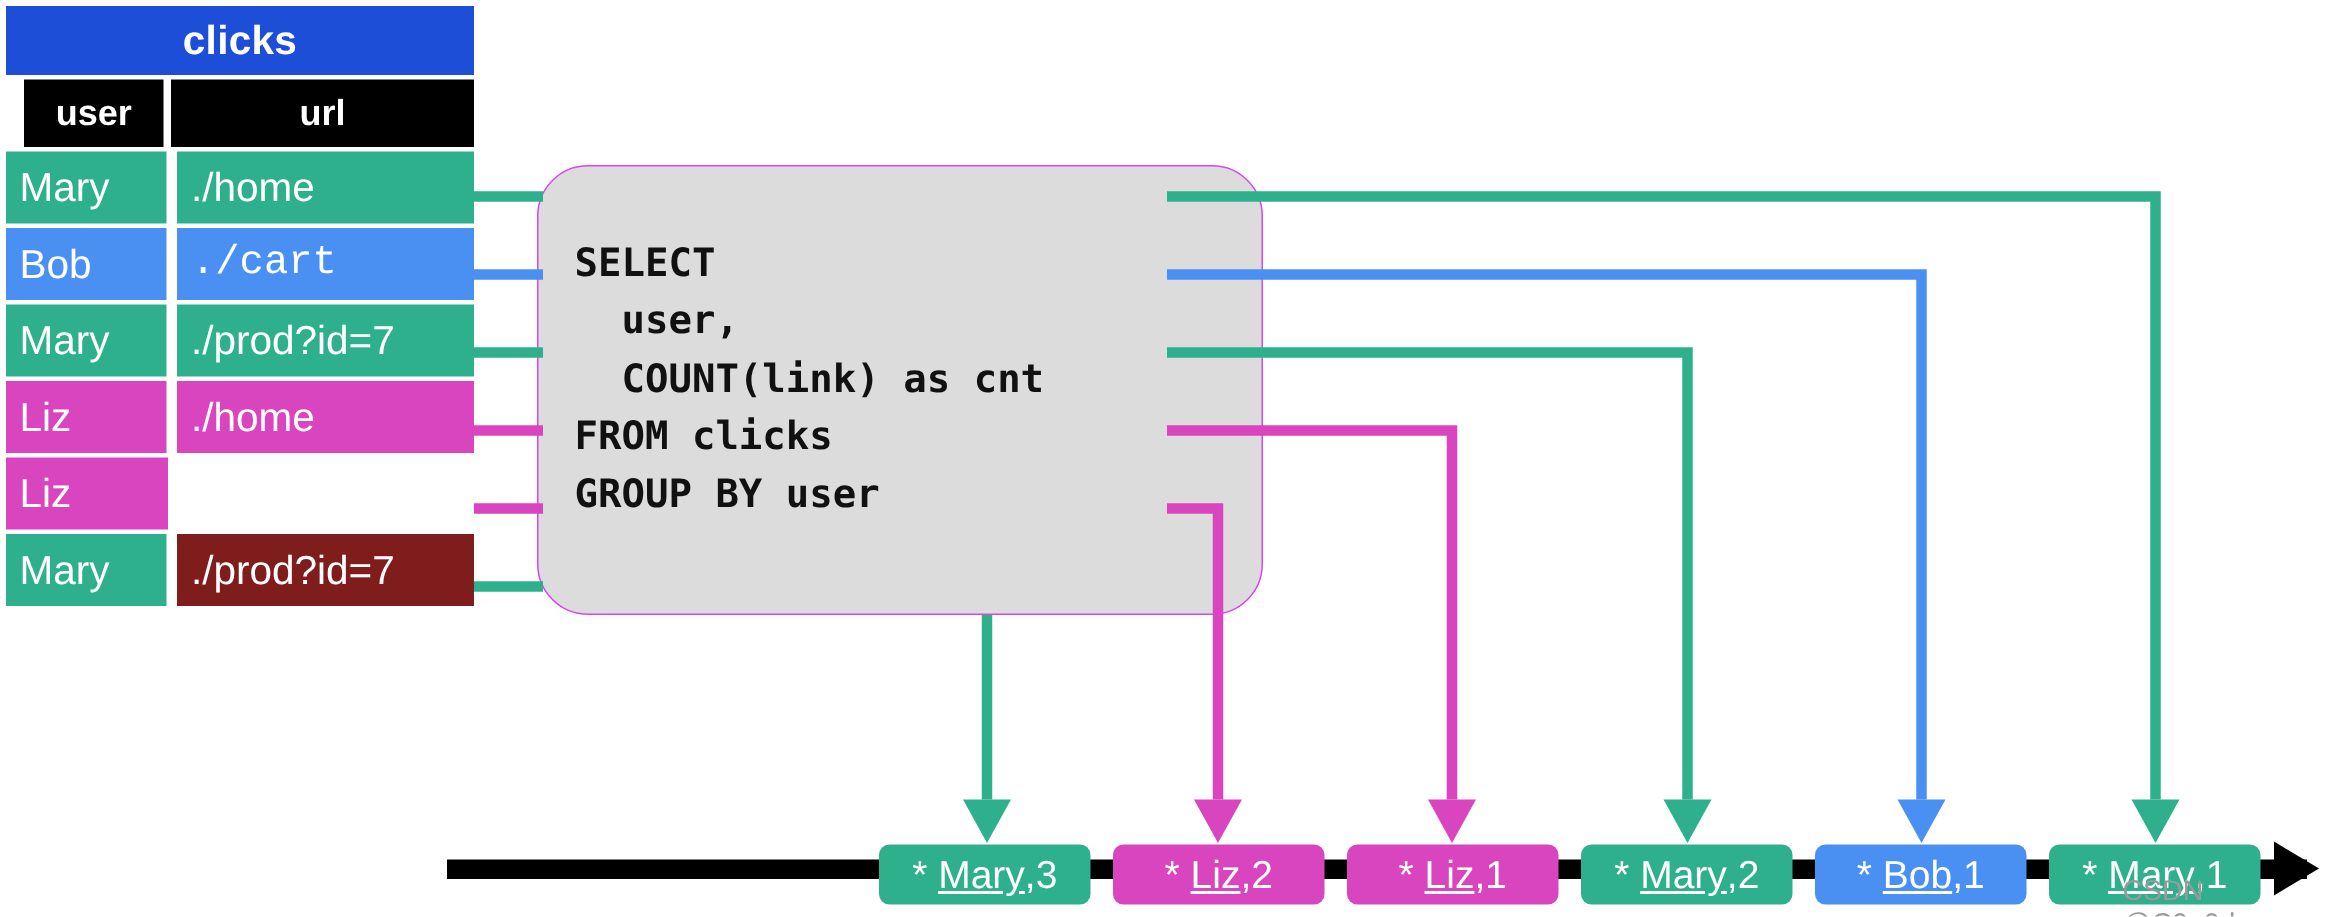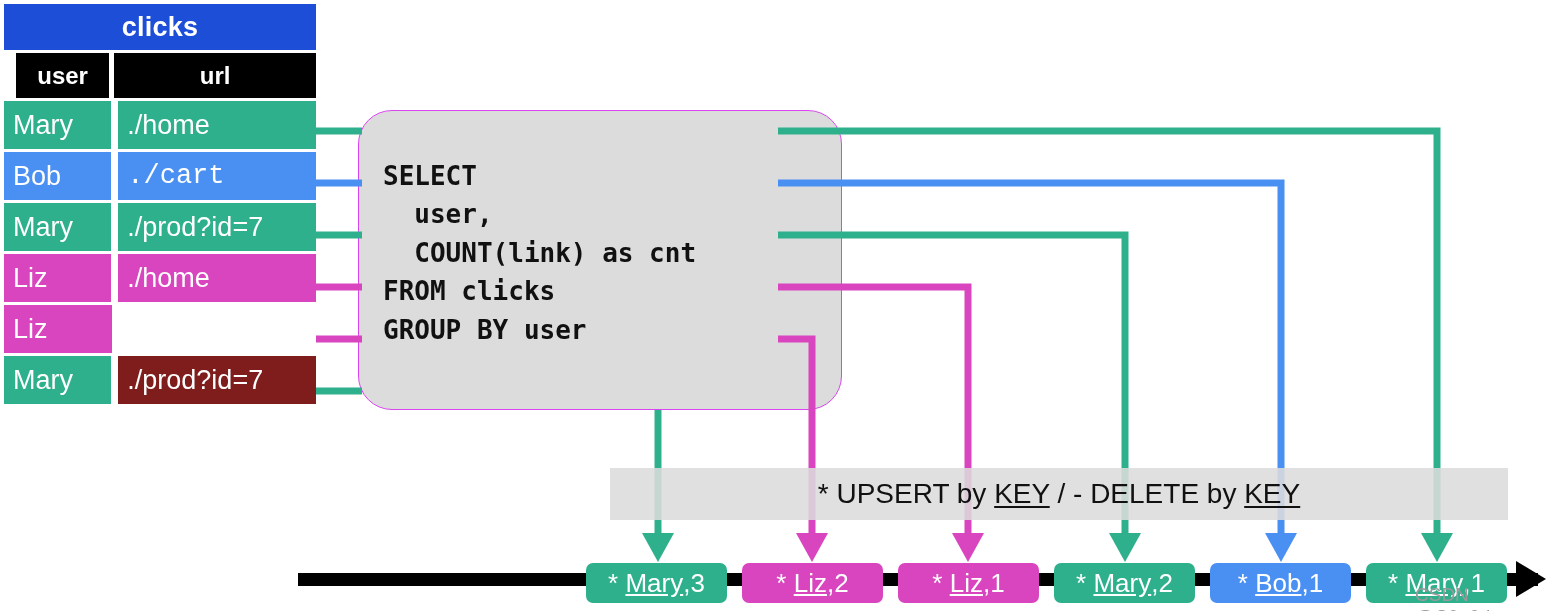--- a/index.html
+++ b/index.html
@@ -117,23 +117,20 @@
       <path d="M778,287 L968,287 L968,533" stroke="#d944bf" stroke-width="7" fill="none" stroke-linecap="butt"></path>
       <polygon points="952,533 984,533 968,562" fill="#d944bf"></polygon>
       <path d="M778,235 L1125,235 L1125,533" stroke="#2eb08c" stroke-width="7" fill="none" stroke-linecap="butt"></path>
       <polygon points="1109,533 1141,533 1125,562" fill="#2eb08c"></polygon>
       <path d="M778,183 L1281,183 L1281,533" stroke="#4a90f2" stroke-width="7" fill="none" stroke-linecap="butt"></path>
       <polygon points="1265,533 1297,533 1281,562" fill="#4a90f2"></polygon>
       <path d="M778,131 L1437,131 L1437,533" stroke="#2eb08c" stroke-width="7" fill="none" stroke-linecap="butt"></path>
       <polygon points="1421,533 1453,533 1437,562" fill="#2eb08c"></polygon>
     </svg>
 
-  <div class="legend">
-    <span class="legend-txt"><span>* UPSERT by </span><u>KEY</u><span> / - DELETE by </span><u>KEY</u></span>
-  </div>
 
   <div class="timeline"></div>
   <div class="tl-arrow"></div>
   <div id="rboxes">
       <div class="rbox" style="left: 586px; background: rgb(46, 176, 140);"><span>* </span><u>Mary</u><span>,3</span></div>
       <div class="rbox" style="left: 742px; background: rgb(217, 68, 191);"><span>* </span><u>Liz</u><span>,2</span></div>
       <div class="rbox" style="left: 898px; background: rgb(217, 68, 191);"><span>* </span><u>Liz</u><span>,1</span></div>
       <div class="rbox" style="left: 1054px; background: rgb(46, 176, 140);"><span>* </span><u>Mary</u><span>,2</span></div>
       <div class="rbox" style="left: 1210px; background: rgb(74, 144, 242);"><span>* </span><u>Bob</u><span>,1</span></div>
       <div class="rbox" style="left: 1366px; background: rgb(46, 176, 140);"><span>* </span><u>Mary</u><span>,1</span></div>

